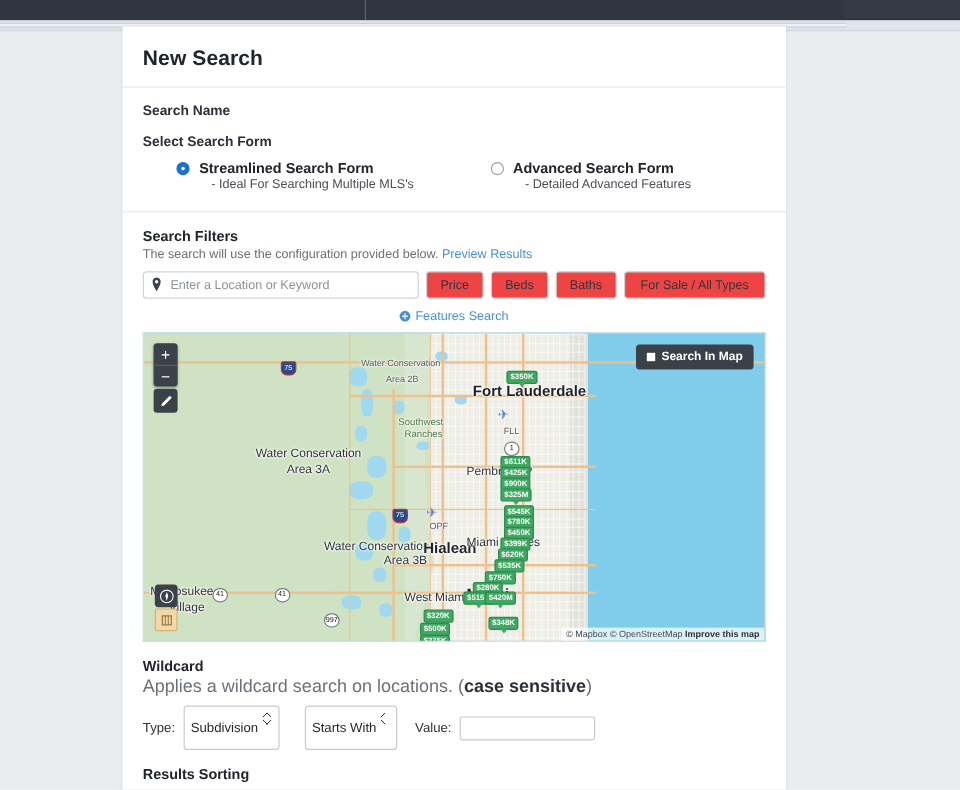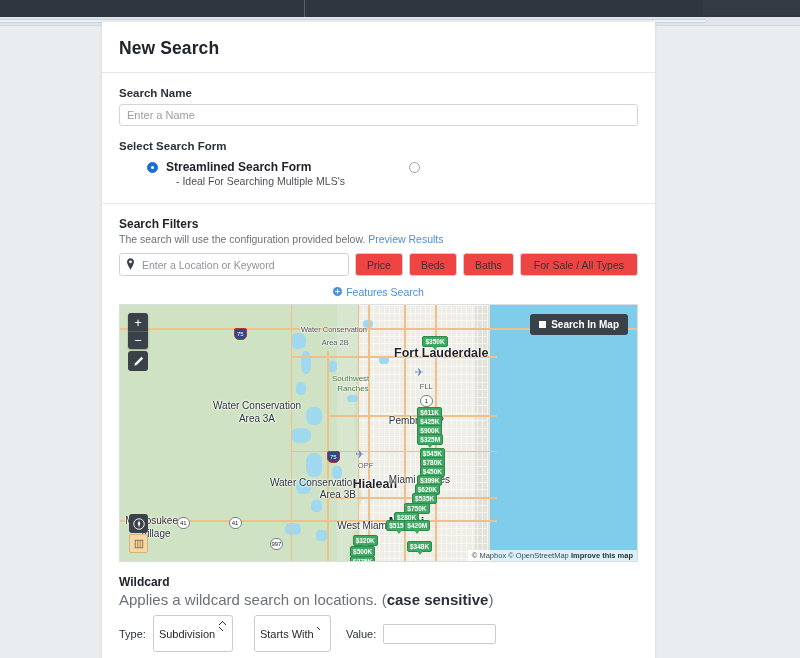--- a/index.html
+++ b/index.html
@@ -299,34 +299,37 @@
   <div class="subbar2"></div>
 
   <div class="card">
     <div class="card-inner">
 
       <h1 class="page-title">New Search</h1>
       <div class="rule"></div>
 
       
       <div class="field-label">Search Name</div>
-      <input class="text-input" type="text" placeholder="Enter a Name" style="">
 
       
       <div class="field-label">Select Search Form</div>
       <div class="radio-row">
         <div class="radio-col">
           <div class="radio-outer checked"></div>
           <div>
             <div class="radio-title">Streamlined Search Form</div>
             <div class="radio-sub">- Ideal For Searching Multiple MLS's</div>
           </div>
         </div>
         <div class="radio-col second">
           <div class="radio-outer"></div>
+          <div>
+            <div class="radio-title">Advanced Search Form</div>
+            <div class="radio-sub">- Detailed Advanced Features</div>
+          </div>
         </div>
       </div>
 
       <div class="rule" style="margin-top:14px;"></div>
 
       
       <div class="section-title">Search Filters</div>
       <div class="section-sub">
         <span>The search will use the configuration provided below.</span>
         <a class="link" href="#">Preview Results</a>

